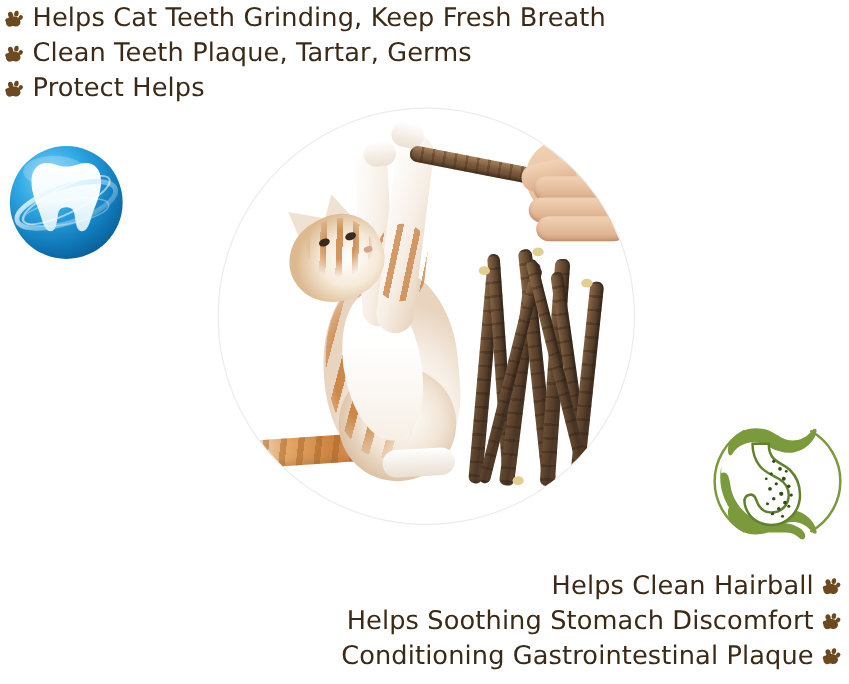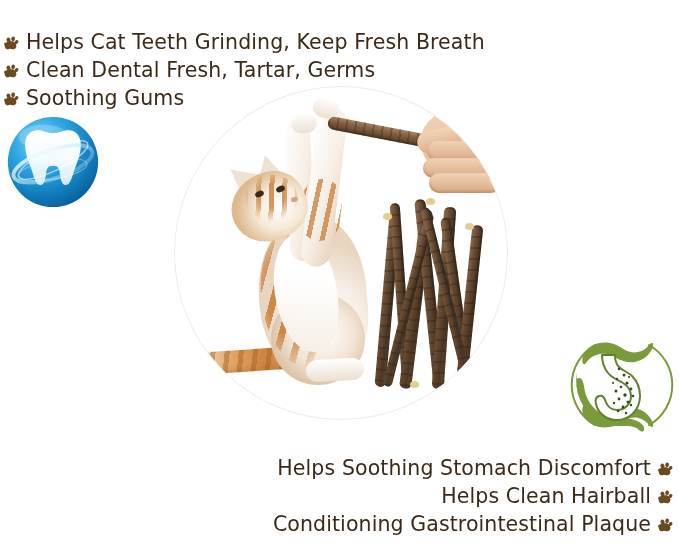--- a/index.html
+++ b/index.html
@@ -1,20 +1,20 @@
 <!DOCTYPE html>
 <html><head>
 <meta charset="utf-8">
 <style>
   html,body{margin:0;padding:0;background:#fff;}
   body{width:679px;height:547px;position:relative;overflow:hidden;
        font-family:"DejaVu Sans","Liberation Sans",sans-serif;}
 
   
-  .bullet-list{position:absolute;display:flex;flex-direction:column;margin-top:28px;}
+  .bullet-list{position:absolute;display:flex;flex-direction:column;}
   #top-benefits{left:4px;top:0px;align-items:flex-start;}
   #bottom-benefits{right:6px;bottom:9px;align-items:flex-end;}
 
   .benefit-row{display:flex;align-items:center;height:28px;gap:7px;}
   #bottom-benefits .benefit-row{justify-content:flex-end;}
 
   .benefit-text{font-size:20.5px;color:#3c2a18;white-space:nowrap;
                 letter-spacing:.1px;line-height:1;}
 
   .paw{width:15px;height:15px;flex:0 0 15px;position:relative;top:1px;}
@@ -143,35 +143,35 @@
       <svg viewBox="0 0 24 24">
           <g fill="#6b4a22">
         <ellipse cx="7.2" cy="6.4" rx="3.2" ry="4" transform="rotate(-22 7.2 6.4)"></ellipse>
         <ellipse cx="14.6" cy="4.6" rx="2.9" ry="3.7" transform="rotate(10 14.6 4.6)"></ellipse>
         <ellipse cx="20" cy="9.6" rx="2.7" ry="3.3" transform="rotate(38 20 9.6)"></ellipse>
         <ellipse cx="3.4" cy="13.6" rx="2.7" ry="3.3" transform="rotate(-48 3.4 13.6)"></ellipse>
         <path d="M12.4 8.2c4.1 0 7.4 3.6 7.4 7.6 0 3.3-2.6 5.4-5.9 5.4-1.6 0-2.5-.7-3.9-.7-1.3 0-2.1.8-3.6.8-3 0-5.2-2-5.2-5 0-4.2 3.3-8.1 7.4-8.1z"></path>
       </g>
         </svg>
     </span>
-    <span class="benefit-text">Clean Dental Fresh, Tartar, Germs</span>
-  </div>
-  <div class="benefit-row">
-    <span class="paw">
-      <svg viewBox="0 0 24 24">
-          <g fill="#6b4a22">
-        <ellipse cx="7.2" cy="6.4" rx="3.2" ry="4" transform="rotate(-22 7.2 6.4)"></ellipse>
-        <ellipse cx="14.6" cy="4.6" rx="2.9" ry="3.7" transform="rotate(10 14.6 4.6)"></ellipse>
-        <ellipse cx="20" cy="9.6" rx="2.7" ry="3.3" transform="rotate(38 20 9.6)"></ellipse>
-        <ellipse cx="3.4" cy="13.6" rx="2.7" ry="3.3" transform="rotate(-48 3.4 13.6)"></ellipse>
-        <path d="M12.4 8.2c4.1 0 7.4 3.6 7.4 7.6 0 3.3-2.6 5.4-5.9 5.4-1.6 0-2.5-.7-3.9-.7-1.3 0-2.1.8-3.6.8-3 0-5.2-2-5.2-5 0-4.2 3.3-8.1 7.4-8.1z"></path>
-      </g>
-        </svg>
-    </span>
-    <span class="benefit-text">Soothing Gums</span>
+    <span class="benefit-text">Clean Teeth Plaque, Tartar, Germs</span>
+  </div>
+  <div class="benefit-row">
+    <span class="paw">
+      <svg viewBox="0 0 24 24">
+          <g fill="#6b4a22">
+        <ellipse cx="7.2" cy="6.4" rx="3.2" ry="4" transform="rotate(-22 7.2 6.4)"></ellipse>
+        <ellipse cx="14.6" cy="4.6" rx="2.9" ry="3.7" transform="rotate(10 14.6 4.6)"></ellipse>
+        <ellipse cx="20" cy="9.6" rx="2.7" ry="3.3" transform="rotate(38 20 9.6)"></ellipse>
+        <ellipse cx="3.4" cy="13.6" rx="2.7" ry="3.3" transform="rotate(-48 3.4 13.6)"></ellipse>
+        <path d="M12.4 8.2c4.1 0 7.4 3.6 7.4 7.6 0 3.3-2.6 5.4-5.9 5.4-1.6 0-2.5-.7-3.9-.7-1.3 0-2.1.8-3.6.8-3 0-5.2-2-5.2-5 0-4.2 3.3-8.1 7.4-8.1z"></path>
+      </g>
+        </svg>
+    </span>
+    <span class="benefit-text">Protect Helps</span>
   </div>
 </div>
 
 <div id="tooth-logo">
   <svg viewBox="0 0 100 100" width="96" height="96">
     <defs>
       <radialGradient id="sphereGrad" cx="36%" cy="28%" r="78%">
         <stop offset="0%" stop-color="#7fd4f7"></stop>
         <stop offset="38%" stop-color="#2fa8e4"></stop>
         <stop offset="78%" stop-color="#0f78b8"></stop>
@@ -280,48 +280,48 @@
       <circle cx="51" cy="82" r="1.3"></circle>
         <circle cx="59" cy="84" r="1.2"></circle>
       <circle cx="46" cy="54" r="1.1"></circle>
         <circle cx="62" cy="48" r="1.1"></circle>
     </g>
   </svg>
 </div>
 
 <div class="bullet-list" id="bottom-benefits">
   <div class="benefit-row">
+    <span class="benefit-text">Helps Clean Hairball</span>
+    <span class="paw">
+      <svg viewBox="0 0 24 24">
+          <g fill="#6b4a22">
+        <ellipse cx="7.2" cy="6.4" rx="3.2" ry="4" transform="rotate(-22 7.2 6.4)"></ellipse>
+        <ellipse cx="14.6" cy="4.6" rx="2.9" ry="3.7" transform="rotate(10 14.6 4.6)"></ellipse>
+        <ellipse cx="20" cy="9.6" rx="2.7" ry="3.3" transform="rotate(38 20 9.6)"></ellipse>
+        <ellipse cx="3.4" cy="13.6" rx="2.7" ry="3.3" transform="rotate(-48 3.4 13.6)"></ellipse>
+        <path d="M12.4 8.2c4.1 0 7.4 3.6 7.4 7.6 0 3.3-2.6 5.4-5.9 5.4-1.6 0-2.5-.7-3.9-.7-1.3 0-2.1.8-3.6.8-3 0-5.2-2-5.2-5 0-4.2 3.3-8.1 7.4-8.1z"></path>
+      </g>
+        </svg>
+    </span>
+  </div>
+  <div class="benefit-row">
     <span class="benefit-text">Helps Soothing Stomach Discomfort</span>
     <span class="paw">
       <svg viewBox="0 0 24 24">
           <g fill="#6b4a22">
         <ellipse cx="7.2" cy="6.4" rx="3.2" ry="4" transform="rotate(-22 7.2 6.4)"></ellipse>
         <ellipse cx="14.6" cy="4.6" rx="2.9" ry="3.7" transform="rotate(10 14.6 4.6)"></ellipse>
         <ellipse cx="20" cy="9.6" rx="2.7" ry="3.3" transform="rotate(38 20 9.6)"></ellipse>
         <ellipse cx="3.4" cy="13.6" rx="2.7" ry="3.3" transform="rotate(-48 3.4 13.6)"></ellipse>
         <path d="M12.4 8.2c4.1 0 7.4 3.6 7.4 7.6 0 3.3-2.6 5.4-5.9 5.4-1.6 0-2.5-.7-3.9-.7-1.3 0-2.1.8-3.6.8-3 0-5.2-2-5.2-5 0-4.2 3.3-8.1 7.4-8.1z"></path>
       </g>
         </svg>
     </span>
   </div>
   <div class="benefit-row">
-    <span class="benefit-text">Helps Clean Hairball</span>
-    <span class="paw">
-      <svg viewBox="0 0 24 24">
-          <g fill="#6b4a22">
-        <ellipse cx="7.2" cy="6.4" rx="3.2" ry="4" transform="rotate(-22 7.2 6.4)"></ellipse>
-        <ellipse cx="14.6" cy="4.6" rx="2.9" ry="3.7" transform="rotate(10 14.6 4.6)"></ellipse>
-        <ellipse cx="20" cy="9.6" rx="2.7" ry="3.3" transform="rotate(38 20 9.6)"></ellipse>
-        <ellipse cx="3.4" cy="13.6" rx="2.7" ry="3.3" transform="rotate(-48 3.4 13.6)"></ellipse>
-        <path d="M12.4 8.2c4.1 0 7.4 3.6 7.4 7.6 0 3.3-2.6 5.4-5.9 5.4-1.6 0-2.5-.7-3.9-.7-1.3 0-2.1.8-3.6.8-3 0-5.2-2-5.2-5 0-4.2 3.3-8.1 7.4-8.1z"></path>
-      </g>
-        </svg>
-    </span>
-  </div>
-  <div class="benefit-row">
     <span class="benefit-text">Conditioning Gastrointestinal Plaque</span>
     <span class="paw">
       <svg viewBox="0 0 24 24">
           <g fill="#6b4a22">
         <ellipse cx="7.2" cy="6.4" rx="3.2" ry="4" transform="rotate(-22 7.2 6.4)"></ellipse>
         <ellipse cx="14.6" cy="4.6" rx="2.9" ry="3.7" transform="rotate(10 14.6 4.6)"></ellipse>
         <ellipse cx="20" cy="9.6" rx="2.7" ry="3.3" transform="rotate(38 20 9.6)"></ellipse>
         <ellipse cx="3.4" cy="13.6" rx="2.7" ry="3.3" transform="rotate(-48 3.4 13.6)"></ellipse>
         <path d="M12.4 8.2c4.1 0 7.4 3.6 7.4 7.6 0 3.3-2.6 5.4-5.9 5.4-1.6 0-2.5-.7-3.9-.7-1.3 0-2.1.8-3.6.8-3 0-5.2-2-5.2-5 0-4.2 3.3-8.1 7.4-8.1z"></path>
       </g>

